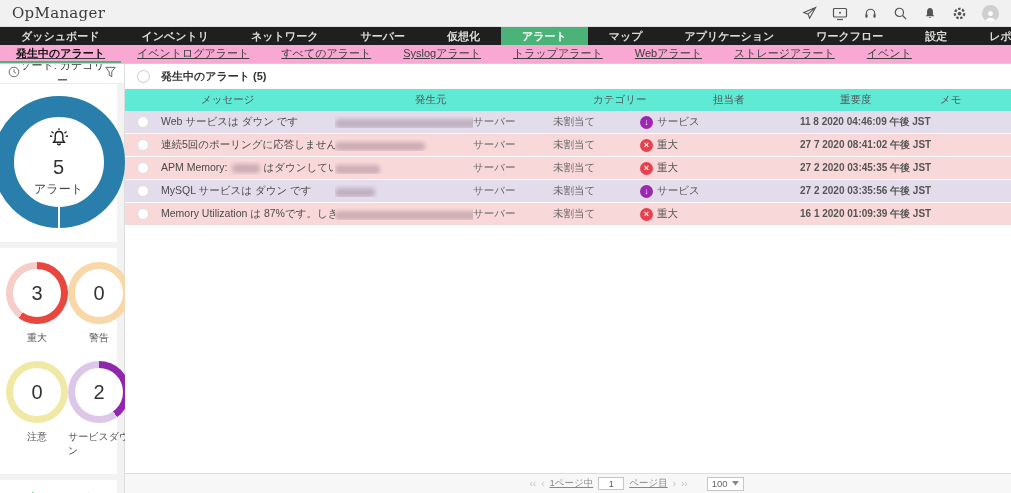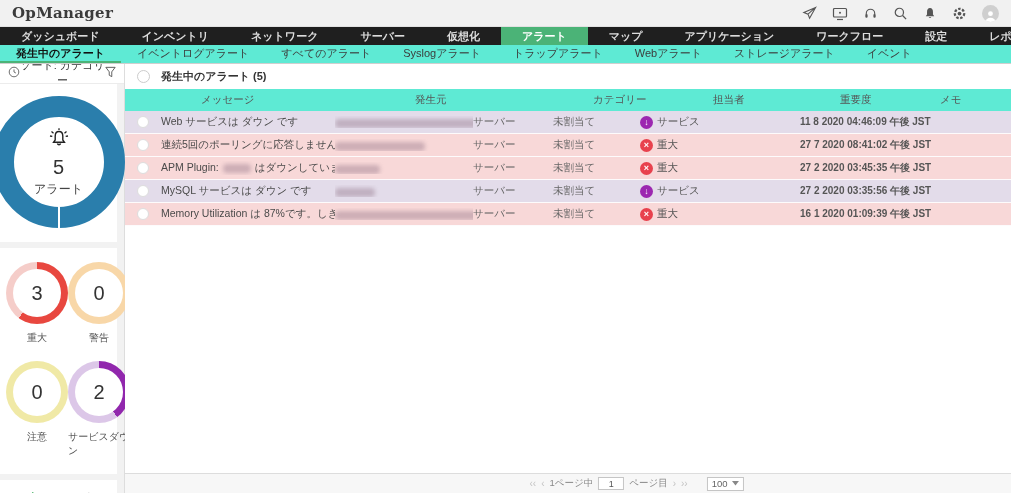--- a/index.html
+++ b/index.html
@@ -3,35 +3,35 @@
 <meta charset="utf-8">
 <style>
   * { margin:0; padding:0; box-sizing:border-box; }
   html,body { width:1011px; height:493px; overflow:hidden;
     font-family:"Liberation Sans","DejaVu Sans",sans-serif; background:#fff; }
 
   
   .topbar { height:27px; background:#f1f1f1; display:flex; align-items:center;
     padding:0 12px; border-bottom:1px solid #e2e2e2; }
   .logo { font-family:"DejaVu Serif","Liberation Serif",serif; font-size:15px;
-    color:#3b3b3b; letter-spacing:.3px;font-weight:bold; }
+    color:#3b3b3b; letter-spacing:.3px; }
   .top-icons { margin-left:auto; display:flex; align-items:center; gap:15px; }
   .top-icons svg { display:block; }
   .avatar-chip { width:17px; height:17px; border-radius:50%; background:#cfcfcf;
     display:flex; align-items:flex-end; justify-content:center; overflow:hidden; }
 
   
   .nav { height:18px; background:#1f1f1f; display:flex; align-items:stretch;
     font-size:11px; font-weight:bold; color:#dcdcdc; }
   .nav-item { padding:0 21px; line-height:18px; cursor:pointer; white-space:nowrap; }
   .nav-item.active { background:var(--green,#4bb377); color:#fff; }
 
   
-  .subnav { height:18px; background:#5eead4; display:flex; align-items:stretch;
-    font-size:11px; color:#3c3c3c; box-shadow:0 1px 0 #cfcfcf; position:relative; z-index:2; }
+  .subnav { height:18px; background:#f9a8d4; display:flex; align-items:stretch;
+    font-size:11px; color:#3c3c3c; box-shadow:0 1px 0 #cfcfcf; position:relative; z-index:2;text-decoration:underline; }
   .subtab { padding:0 16px; line-height:16px; cursor:pointer; border-bottom:2px solid transparent; white-space:nowrap; }
   .subtab.active { color:#111; border-bottom:2px solid var(--green,#4bb377); font-weight:bold; }
 
   
   .content { display:flex; height:430px; }
 
   
   .sidebar { width:125px; background:#f2f2f2; border-right:1px solid #ddd;
     display:flex; flex-direction:column; }
   .side-head { height:21px; background:#fff; display:flex; align-items:center;
@@ -98,21 +98,21 @@
   .sort-caret { display:inline-block; width:0; height:0; border-left:3px solid transparent;
     border-right:3px solid transparent; border-top:4px solid #999; margin-left:4px; }
   .filler { flex:1; background:#fff; }
 
   
   .footer { height:20px; border-top:1px solid #ddd; background:#f7f7f7;
     display:flex; align-items:center; font-size:9.5px; color:#999; position:relative; }
   .pager { position:absolute; left:50%; transform:translateX(-50%);
     display:flex; align-items:center; gap:5px; }
   .pg-arrow { color:#c4c4c4; font-size:10px; }
-  .pg-text { color:#888; }
+  .pg-text { color:#888;text-decoration:underline; }
   .page-input { width:26px; height:13px; border:1px solid #c5c5c5; background:#fff;
     font-size:9px; text-align:center; color:#555; }
   .size-select { border:1px solid #c5c5c5; background:#fff; color:#666;
     padding:0 4px; height:14px; display:inline-flex; align-items:center; gap:4px; margin-left:14px; }
   .range { margin-left:auto; padding-right:10px; color:#777; }
 </style>
 </head>
 <body>
 
 <div class="topbar">
@@ -366,21 +366,21 @@
       <div class="cell c-sev"><span class="sev-icon crit">×</span><span>重大</span></div>
       <div class="cell c-memo"></div>
       <div class="cell c-date">27 7 2020 08:41:02 午後 JST</div>
       <div class="cell"></div>
     </div>
 
     <div class="grid-row trow row-crit">
       <div class="cell c-radio">
           <span class="radio"></span>
         </div>
-      <div class="cell c-msg"><span>APM Plugin:</span><span class="blur blur-inline"></span><span>はダウンしています。リソースが利...</span></div>
+      <div class="cell c-msg"><span>APM Memory:</span><span class="blur blur-inline"></span><span>はダウンしています。リソースが利...</span></div>
       <div class="cell c-src"><span class="blur bw3"></span></div>
       <div class="cell c-cat">サーバー</div>
       <div class="cell c-asg">未割当て</div>
       <div class="cell c-sev"><span class="sev-icon crit">×</span><span>重大</span></div>
       <div class="cell c-memo"></div>
       <div class="cell c-date">27 2 2020 03:45:35 午後 JST</div>
       <div class="cell"></div>
     </div>
 
     <div class="grid-row trow row-sd">

